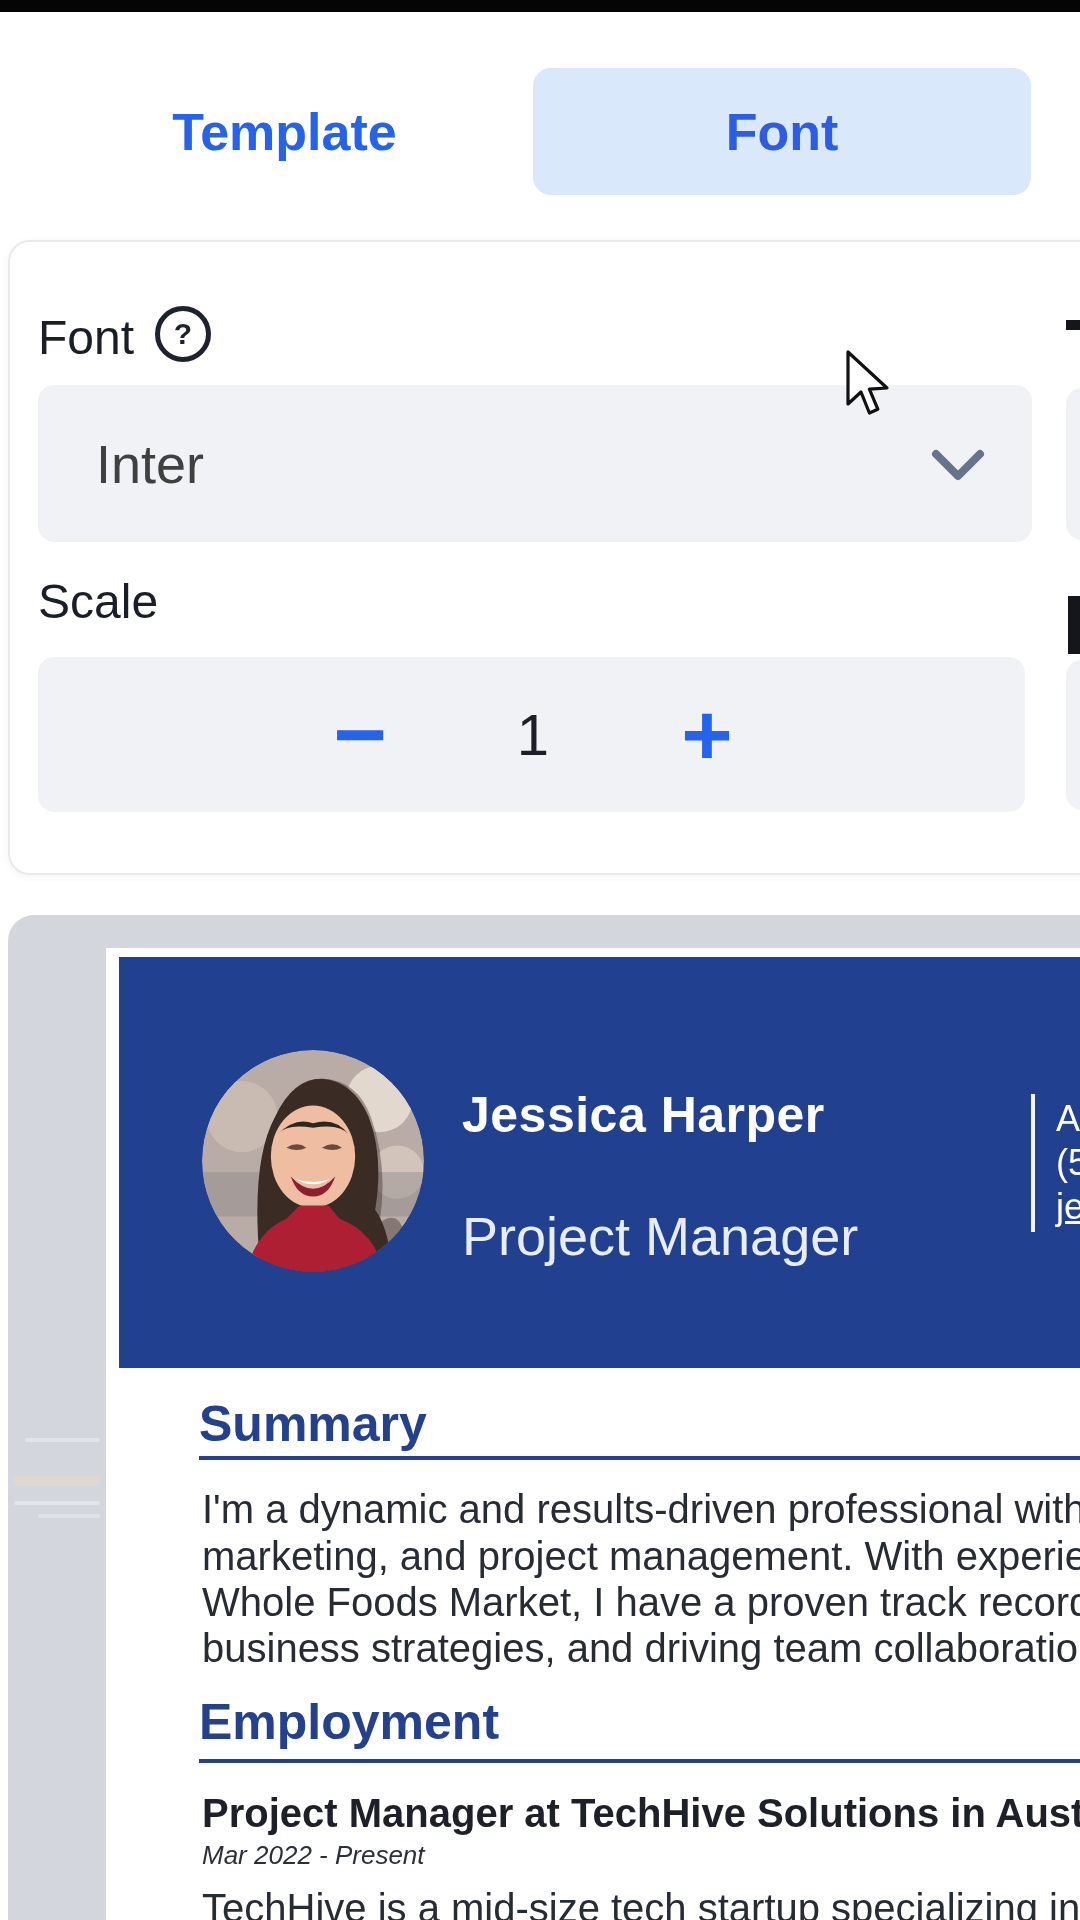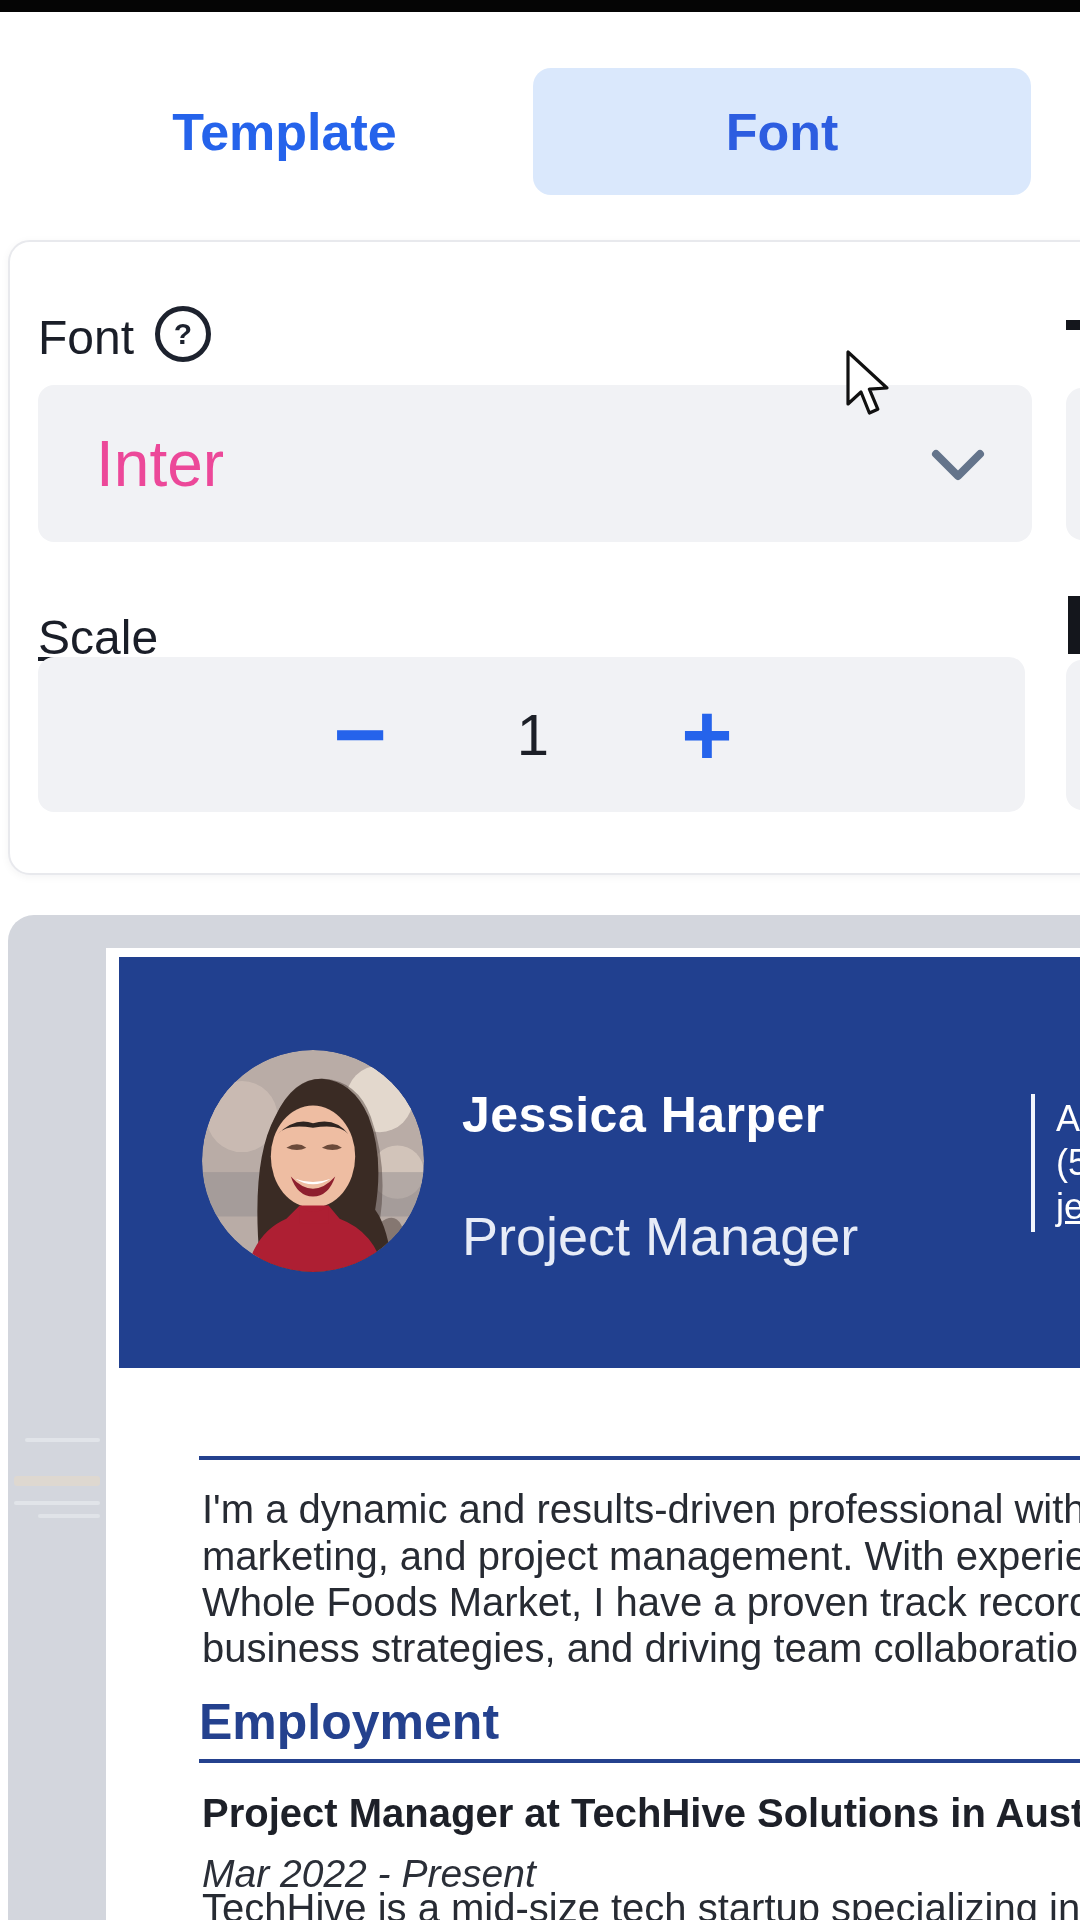--- a/index.html
+++ b/index.html
@@ -24,21 +24,21 @@
   .panel{left:8px;top:240px;width:1112px;height:631px;background:#ffffff;
          border:2px solid #e8e9ed;border-radius:22px;
          box-shadow:0 2px 8px rgba(20,24,40,0.05);}
   .field-label{font-size:48px;color:#1a1e28;}
   .help-circle{left:155px;top:306px;width:46px;height:46px;border:5px solid #1d222e;
                border-radius:50%;display:flex;align-items:center;justify-content:center;
                font-size:30px;font-weight:700;color:#1d222e;cursor:pointer;}
   .select{left:38px;top:385px;width:994px;height:157px;background:#f1f2f5;
           border-radius:16px;cursor:pointer;}
   .select-value{left:96px;top:385px;height:157px;display:flex;align-items:center;
-                font-size:64px;color:#ec4899;}
+                font-size:54px;color:#404040;}
   .chevron{left:930px;top:448px;}
   .stepper{left:38px;top:657px;width:987px;height:155px;background:#f1f2f5;
            border-radius:16px;}
   .step-btn{top:657px;width:160px;height:155px;display:flex;align-items:center;
             justify-content:center;color:#2563eb;cursor:pointer;}
   .step-minus{left:280px;font-size:92px;font-weight:700;}
   .step-plus{left:627px;font-size:88px;font-weight:600;}
   .step-value{left:453px;top:657px;width:160px;height:155px;display:flex;
               align-items:center;justify-content:center;font-size:58px;color:#1c1f27;}
 
@@ -59,21 +59,21 @@
                white-space:nowrap;margin-top:35px;}
   .v-divider{left:1031px;top:1094px;width:4px;height:138px;background:#f2f5fc;}
   .contact{left:1056px;top:1097px;font-size:36px;line-height:44px;color:#ffffff;
            white-space:nowrap;}
   .contact .link{text-decoration:underline;}
 
   .sec-heading{font-size:50px;font-weight:800;color:#24418e;white-space:nowrap;}
   .sec-rule{height:4px;background:#24418e;}
   .body-line{font-size:40px;color:#272b33;white-space:nowrap;}
   .job-title{font-size:40px;font-weight:700;color:#1d2028;white-space:nowrap;}
-  .job-date{font-size:39px;font-style:italic;color:#2b2f38;white-space:nowrap;margin-top:12px;}
+  .job-date{font-size:26px;font-style:italic;color:#2b2f38;white-space:nowrap;}
 </style>
 </head>
 <body>
 
 <div class="screen">
 
   <div class="abs top-bar"></div>
 
   <div class="abs tab tab-template">Template</div>
   <div class="abs tab tab-font">Font</div>
@@ -82,21 +82,21 @@
 
   <div class="abs field-label" style="left:38px;top:310px;">Font</div>
   <div class="abs help-circle">?</div>
 
   <div class="abs select"></div>
   <div class="abs select-value">Inter</div>
   <svg class="abs chevron" width="56" height="36" viewBox="0 0 56 36">
     <polyline points="6,6 28,28 50,6" fill="none" stroke="#64748b" stroke-width="8" stroke-linecap="round" stroke-linejoin="round"></polyline>
   </svg>
 
-  <div class="abs field-label" style="left:38px;top:610px;text-decoration:underline;">Scale</div>
+  <div class="abs field-label" style="left:38px;top:574px;">Scale</div>
   <div class="abs stepper"></div>
   <div class="abs step-btn step-minus">−</div>
   <div class="abs step-value">1</div>
   <div class="abs step-btn step-plus">+</div>
 
   <div class="abs frag-dark" style="left:1066px;top:320px;width:14px;height:10px;"></div>
   <div class="abs frag-ctrl" style="left:1066px;top:388px;width:20px;height:152px;"></div>
   <div class="abs frag-dark" style="left:1068px;top:596px;width:12px;height:58px;"></div>
   <div class="abs frag-ctrl" style="left:1066px;top:660px;width:20px;height:150px;"></div>
 
@@ -143,20 +143,21 @@
   <div class="abs resume-name">Jessica Harper</div>
   <div class="abs resume-role">Project Manager</div>
   <div class="abs v-divider"></div>
 
   <div class="abs contact">
     <div>A</div>
     <div>(5</div>
     <div class="link">je</div>
   </div>
 
+  <div class="abs sec-heading" style="left:199px;top:1395px;">Summary</div>
   <div class="abs sec-rule" style="left:199px;top:1456px;width:881px;"></div>
   <div class="abs body-line" style="left:202px;top:1487px;">I'm a dynamic and results-driven professional with a</div>
   <div class="abs body-line" style="left:202px;top:1534px;">marketing, and project management. With experien</div>
   <div class="abs body-line" style="left:202px;top:1580px;">Whole Foods Market, I have a proven track record o</div>
   <div class="abs body-line" style="left:202px;top:1626px;">business strategies, and driving team collaboration</div>
 
   <div class="abs sec-heading" style="left:199px;top:1693px;">Employment</div>
   <div class="abs sec-rule" style="left:199px;top:1759px;width:881px;"></div>
   <div class="abs job-title" style="left:202px;top:1791px;">Project Manager at TechHive Solutions in Austin,</div>
   <div class="abs job-date" style="left:202px;top:1840px;">Mar 2022 - Present</div>

